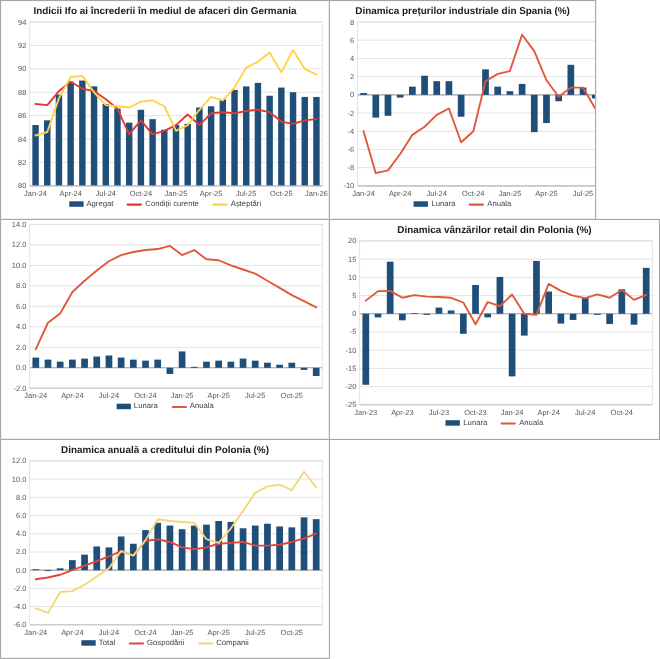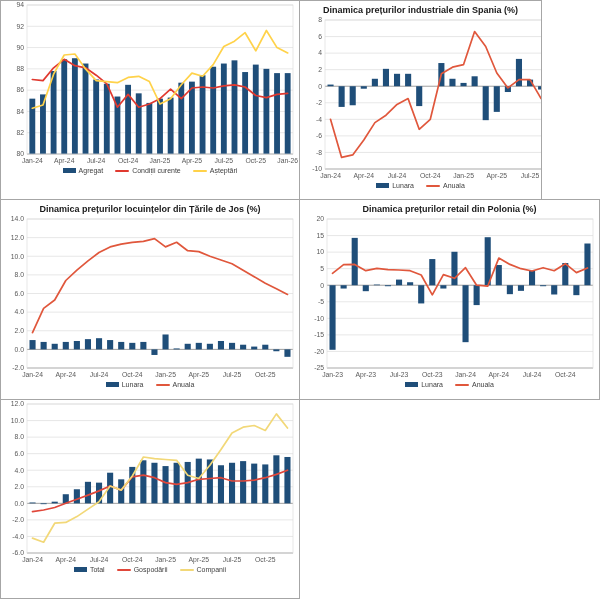--- a/index.html
+++ b/index.html
@@ -21,20 +21,21 @@
   .legend .li{display:flex;align-items:center;gap:3px;}
   .sw-bar{display:inline-block;width:13px;height:5px;background:#1F4E79;}
   .sw-line{display:inline-block;width:14px;height:2px;border-radius:1px;background:#E04B34;}
 </style>
 </head>
 <body>
 
 <div id="canvas">
 
   <div class="panel" style="left:0;top:0;width:300px;height:200px;">
+    <div class="ctitle">Indicii Ifo ai încrederii în mediul de afaceri din Germania</div>
     <svg width="296" height="166" viewBox="0 0 296 166">
         <line x1="25" y1="153" x2="291" y2="153" stroke="#9f9f9f" stroke-width="1"></line>
         <text x="22" y="155.3" text-anchor="end" font-size="6.8" fill="#595959">80</text>
         <line x1="25" y1="131.71428571428572" x2="291" y2="131.71428571428572" stroke="#dcdcdc" stroke-width="0.7"></line>
         <text x="22" y="134.01428571428573" text-anchor="end" font-size="6.8" fill="#595959">82</text>
         <line x1="25" y1="110.42857142857143" x2="291" y2="110.42857142857143" stroke="#dcdcdc" stroke-width="0.7"></line>
         <text x="22" y="112.72857142857143" text-anchor="end" font-size="6.8" fill="#595959">84</text>
         <line x1="25" y1="89.14285714285714" x2="291" y2="89.14285714285714" stroke="#dcdcdc" stroke-width="0.7"></line>
         <text x="22" y="91.44285714285714" text-anchor="end" font-size="6.8" fill="#595959">86</text>
         <line x1="25" y1="67.85714285714286" x2="291" y2="67.85714285714286" stroke="#dcdcdc" stroke-width="0.7"></line>
@@ -162,21 +163,20 @@
           <span>Lunara</span>
         </span>
       <span class="li">
           <span class="sw-line" style="background: rgb(224, 87, 60);"></span>
           <span>Anuala</span>
         </span>
     </div>
   </div>
 
   <div class="panel" style="left:0;top:199px;width:300px;height:201px;">
-    <div class="ctitle">Dinamica prețurilor locuințelor din Țările de Jos (%)</div>
     <svg width="296" height="166" viewBox="0 0 296 166">
         <line x1="25" y1="153" x2="291" y2="153" stroke="#9f9f9f" stroke-width="1"></line>
         <text x="22" y="155.3" text-anchor="end" font-size="6.8" fill="#595959">-2.0</text>
         <line x1="25" y1="134.375" x2="291" y2="134.375" stroke="#9f9f9f" stroke-width="1"></line>
         <text x="22" y="136.675" text-anchor="end" font-size="6.8" fill="#595959">0.0</text>
         <line x1="25" y1="115.75" x2="291" y2="115.75" stroke="#dcdcdc" stroke-width="0.7"></line>
         <text x="22" y="118.05" text-anchor="end" font-size="6.8" fill="#595959">2.0</text>
         <line x1="25" y1="97.125" x2="291" y2="97.125" stroke="#dcdcdc" stroke-width="0.7"></line>
         <text x="22" y="99.425" text-anchor="end" font-size="6.8" fill="#595959">4.0</text>
         <line x1="25" y1="78.5" x2="291" y2="78.5" stroke="#dcdcdc" stroke-width="0.7"></line>
@@ -230,21 +230,21 @@
           <span>Lunara</span>
         </span>
       <span class="li">
           <span class="sw-line" style="background: rgb(224, 87, 60);"></span>
           <span>Anuala</span>
         </span>
     </div>
   </div>
 
   <div class="panel" style="left:299px;top:199px;width:301px;height:201px;">
-    <div class="ctitle">Dinamica prețurilor retail din Polonia (%)</div>
+    <div class="ctitle">Dinamica vânzărilor retail din Polonia (%)</div>
     <svg width="296" height="166" viewBox="0 0 296 166">
         <line x1="25" y1="153" x2="291" y2="153" stroke="#9f9f9f" stroke-width="1"></line>
         <text x="22" y="155.3" text-anchor="end" font-size="6.8" fill="#595959">-25</text>
         <line x1="25" y1="136.44444444444443" x2="291" y2="136.44444444444443" stroke="#dcdcdc" stroke-width="0.7"></line>
         <text x="22" y="138.74444444444444" text-anchor="end" font-size="6.8" fill="#595959">-20</text>
         <line x1="25" y1="119.88888888888889" x2="291" y2="119.88888888888889" stroke="#dcdcdc" stroke-width="0.7"></line>
         <text x="22" y="122.18888888888888" text-anchor="end" font-size="6.8" fill="#595959">-15</text>
         <line x1="25" y1="103.33333333333333" x2="291" y2="103.33333333333333" stroke="#dcdcdc" stroke-width="0.7"></line>
         <text x="22" y="105.63333333333333" text-anchor="end" font-size="6.8" fill="#595959">-10</text>
         <line x1="25" y1="86.77777777777779" x2="291" y2="86.77777777777779" stroke="#dcdcdc" stroke-width="0.7"></line>
@@ -300,20 +300,21 @@
           <span>Lunara</span>
         </span>
       <span class="li">
           <span class="sw-line" style="background: rgb(224, 87, 60);"></span>
           <span>Anuala</span>
         </span>
     </div>
   </div>
 
   <div class="panel" style="left:0;top:399px;width:300px;height:200px;">
+    <div class="ctitle">Dinamica anuală a creditului din Polonia (%)</div>
     <svg width="296" height="166" viewBox="0 0 296 166">
         <line x1="25" y1="153" x2="291" y2="153" stroke="#9f9f9f" stroke-width="1"></line>
         <text x="22" y="155.3" text-anchor="end" font-size="6.8" fill="#595959">-6.0</text>
         <line x1="25" y1="136.44444444444443" x2="291" y2="136.44444444444443" stroke="#dcdcdc" stroke-width="0.7"></line>
         <text x="22" y="138.74444444444444" text-anchor="end" font-size="6.8" fill="#595959">-4.0</text>
         <line x1="25" y1="119.88888888888889" x2="291" y2="119.88888888888889" stroke="#dcdcdc" stroke-width="0.7"></line>
         <text x="22" y="122.18888888888888" text-anchor="end" font-size="6.8" fill="#595959">-2.0</text>
         <line x1="25" y1="103.33333333333333" x2="291" y2="103.33333333333333" stroke="#9f9f9f" stroke-width="1"></line>
         <text x="22" y="105.63333333333333" text-anchor="end" font-size="6.8" fill="#595959">0.0</text>
         <line x1="25" y1="86.77777777777779" x2="291" y2="86.77777777777779" stroke="#dcdcdc" stroke-width="0.7"></line>

